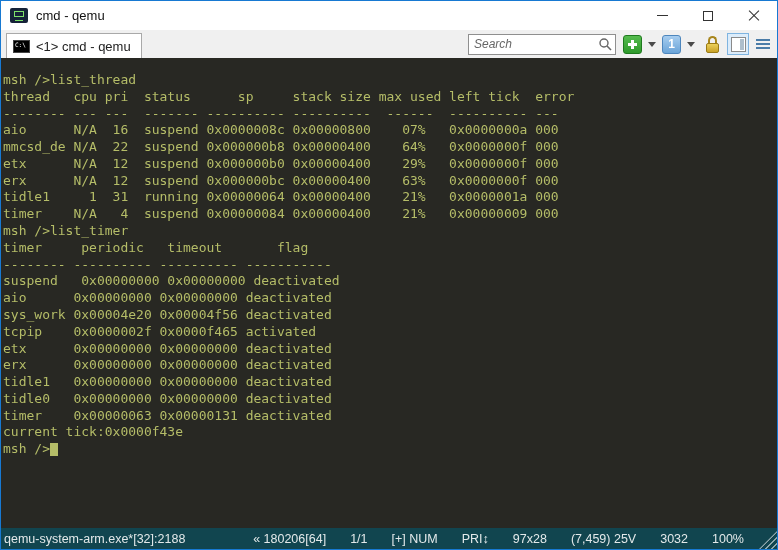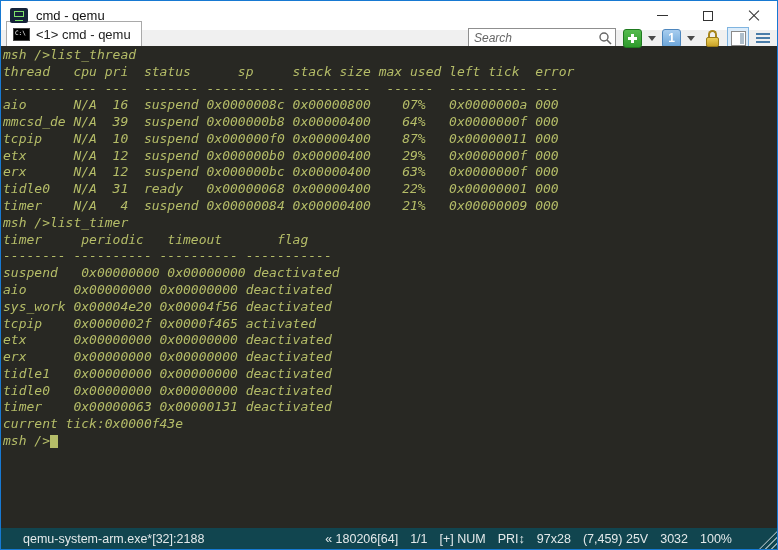--- a/index.html
+++ b/index.html
@@ -22,21 +22,21 @@
   .title-text { margin-left:8px; font-size:13px; color:#111; }
   .winbtns { margin-left:auto; display:flex; height:100%; }
   .winbtn { width:46px; height:100%; display:flex; align-items:center; justify-content:center; }
   .glyph-min { width:11px; height:1px; background:#333; }
   .glyph-max { width:10px; height:10px; border:1px solid #333; }
   .glyph-close { width:12px; height:12px; position:relative; }
   .glyph-close:before,.glyph-close:after{ content:""; position:absolute; left:-1px; top:5px; width:14px; height:1px; background:#333; }
   .glyph-close:before{ transform:rotate(45deg);} .glyph-close:after{ transform:rotate(-45deg);}
 
   
-  .tabbar { height:16px; background:#f0f0f0; display:flex; align-items:center; padding:0 5px; flex:0 0 auto;justify-content:center; }
+  .tabbar { height:28px; background:#f0f0f0; display:flex; align-items:center; padding:0 5px; flex:0 0 auto;justify-content:center; }
   .tab { height:25px; margin-top:3px; align-self:flex-end; background:#fff; border:1px solid #a9a9a9; border-bottom:none; display:flex; align-items:center; gap:6px; padding:0 10px 0 6px; font-size:13px; color:#222; }
   .tab-icon { width:17px; height:13px; background:#000; border:1px solid #444; color:#fff; font-size:6px; font-family:"DejaVu Sans Mono",monospace; display:flex; align-items:flex-start; padding:1px; line-height:5px; }
   .search-box { margin-left:auto; width:148px; height:21px; background:#fff; border:1px solid #8f8f8f; display:flex; align-items:center; padding:0 3px 0 5px; }
   .search-box input { border:none; outline:none; flex:1; min-width:0; font-size:12px; font-style:italic; color:#555; font-family:"Liberation Sans",sans-serif; background:transparent; }
   .search-box input::placeholder { color:#666; font-style:italic; }
   .toolbar { display:flex; align-items:center; margin-left:7px; gap:3px; }
   .sqbtn { width:19px; height:19px; border-radius:3px; display:flex; align-items:center; justify-content:center; }
   .btn-plus { background:linear-gradient(#55bb4e,#2f9a2c); border:1px solid #1f7a1f; position:relative; }
   .btn-plus .ph,.btn-plus .pv{ position:absolute; background:#fff; }
   .btn-plus .ph{ width:9px; height:3px; left:4px; top:7px; }
@@ -46,27 +46,27 @@
   .lock { width:15px; height:17px; position:relative; margin:0 4px; }
   .lock .shackle { position:absolute; left:3px; top:0; width:9px; height:9px; border:2px solid #a8861d; border-bottom:none; border-radius:5px 5px 0 0; }
   .lock .body { position:absolute; left:1px; top:7px; width:13px; height:10px; background:linear-gradient(#ecd05a,#c9a227); border:1px solid #9a7b16; border-radius:2px; }
   .panel-btn { width:22px; height:22px; background:#dcecfa; border:1px solid #7fb4e0; display:flex; align-items:center; justify-content:center; }
   .panel-inner { width:15px; height:15px; background:#fff; border:1px solid #8a8a8a; position:relative; }
   .panel-inner .bar { position:absolute; right:1px; top:1px; width:4px; height:11px; background:#aebecb; }
   .hamburger { width:14px; margin:0 2px 0 4px; display:flex; flex-direction:column; gap:2px; }
   .hamburger div { height:2px; background:#4a7ca8; }
 
   
-  .console { flex:1 1 auto; background:var(--console-bg); padding:1px 0 0 2px; overflow:hidden; cursor:text;font-style:italic; }
+  .console { flex:1 1 auto; background:var(--console-bg); padding:14px 0 0 2px; overflow:hidden; cursor:text; }
   .console-line { font-family:"DejaVu Sans Mono","Liberation Mono",monospace; font-size:13px; line-height:16.78px; white-space:pre; color:var(--console-text); }
   .cursor { display:inline-block; width:8px; height:13px; background:var(--console-text); vertical-align:text-bottom; }
 
   
-  .statusbar { height:21px; flex:0 0 auto; background:var(--status-bg); color:#e3e9ea; display:flex; align-items:center; padding-left:22px; font-size:12.5px; position:relative; }
-  .status-right { margin-left:auto; display:flex; gap:12px; margin-right:45px; white-space:nowrap; }
+  .statusbar { height:21px; flex:0 0 auto; background:var(--status-bg); color:#e3e9ea; display:flex; align-items:center; padding-left:3px; font-size:12.5px; position:relative; }
+  .status-right { margin-left:auto; display:flex; gap:24px; margin-right:33px; white-space:nowrap; }
   .grip { position:absolute; right:0; bottom:0; width:18px; height:18px;
           background:repeating-linear-gradient(135deg, transparent 0 3px, rgba(225,233,236,.6) 3px 4.5px);
           clip-path:polygon(100% 0, 100% 100%, 0 100%); }
 </style>
 </head>
 <body>
 
 <div class="window">
 
   <div class="titlebar">
@@ -128,25 +128,24 @@
         </div>
     </div>
   </div>
 
   <div class="console">
     <div>
         <div class="console-line">msh /&gt;list_thread</div>
         <div class="console-line">thread   cpu pri  status      sp     stack size max used left tick  error</div>
         <div class="console-line">-------- --- ---  ------- ---------- ----------  ------  ---------- ---</div>
         <div class="console-line">aio      N/A  16  suspend 0x0000008c 0x00000800    07%   0x0000000a 000</div>
-        <div class="console-line">mmcsd_de N/A  39  suspend 0x000000b8 0x00000400    64%   0x0000000f 000</div>
-        <div class="console-line">tcpip    N/A  10  suspend 0x000000f0 0x00000400    87%   0x00000011 000</div>
+        <div class="console-line">mmcsd_de N/A  22  suspend 0x000000b8 0x00000400    64%   0x0000000f 000</div>
         <div class="console-line">etx      N/A  12  suspend 0x000000b0 0x00000400    29%   0x0000000f 000</div>
         <div class="console-line">erx      N/A  12  suspend 0x000000bc 0x00000400    63%   0x0000000f 000</div>
-        <div class="console-line">tidle0   N/A  31  ready   0x00000068 0x00000400    22%   0x00000001 000</div>
+        <div class="console-line">tidle1     1  31  running 0x00000064 0x00000400    21%   0x0000001a 000</div>
         <div class="console-line">timer    N/A   4  suspend 0x00000084 0x00000400    21%   0x00000009 000</div>
         <div class="console-line">msh /&gt;list_timer</div>
         <div class="console-line">timer     periodic   timeout       flag</div>
         <div class="console-line">-------- ---------- ---------- -----------</div>
         <div class="console-line">suspend   0x00000000 0x00000000 deactivated</div>
         <div class="console-line">aio      0x00000000 0x00000000 deactivated</div>
         <div class="console-line">sys_work 0x00004e20 0x00004f56 deactivated</div>
         <div class="console-line">tcpip    0x0000002f 0x0000f465 activated</div>
         <div class="console-line">etx      0x00000000 0x00000000 deactivated</div>
         <div class="console-line">erx      0x00000000 0x00000000 deactivated</div>

